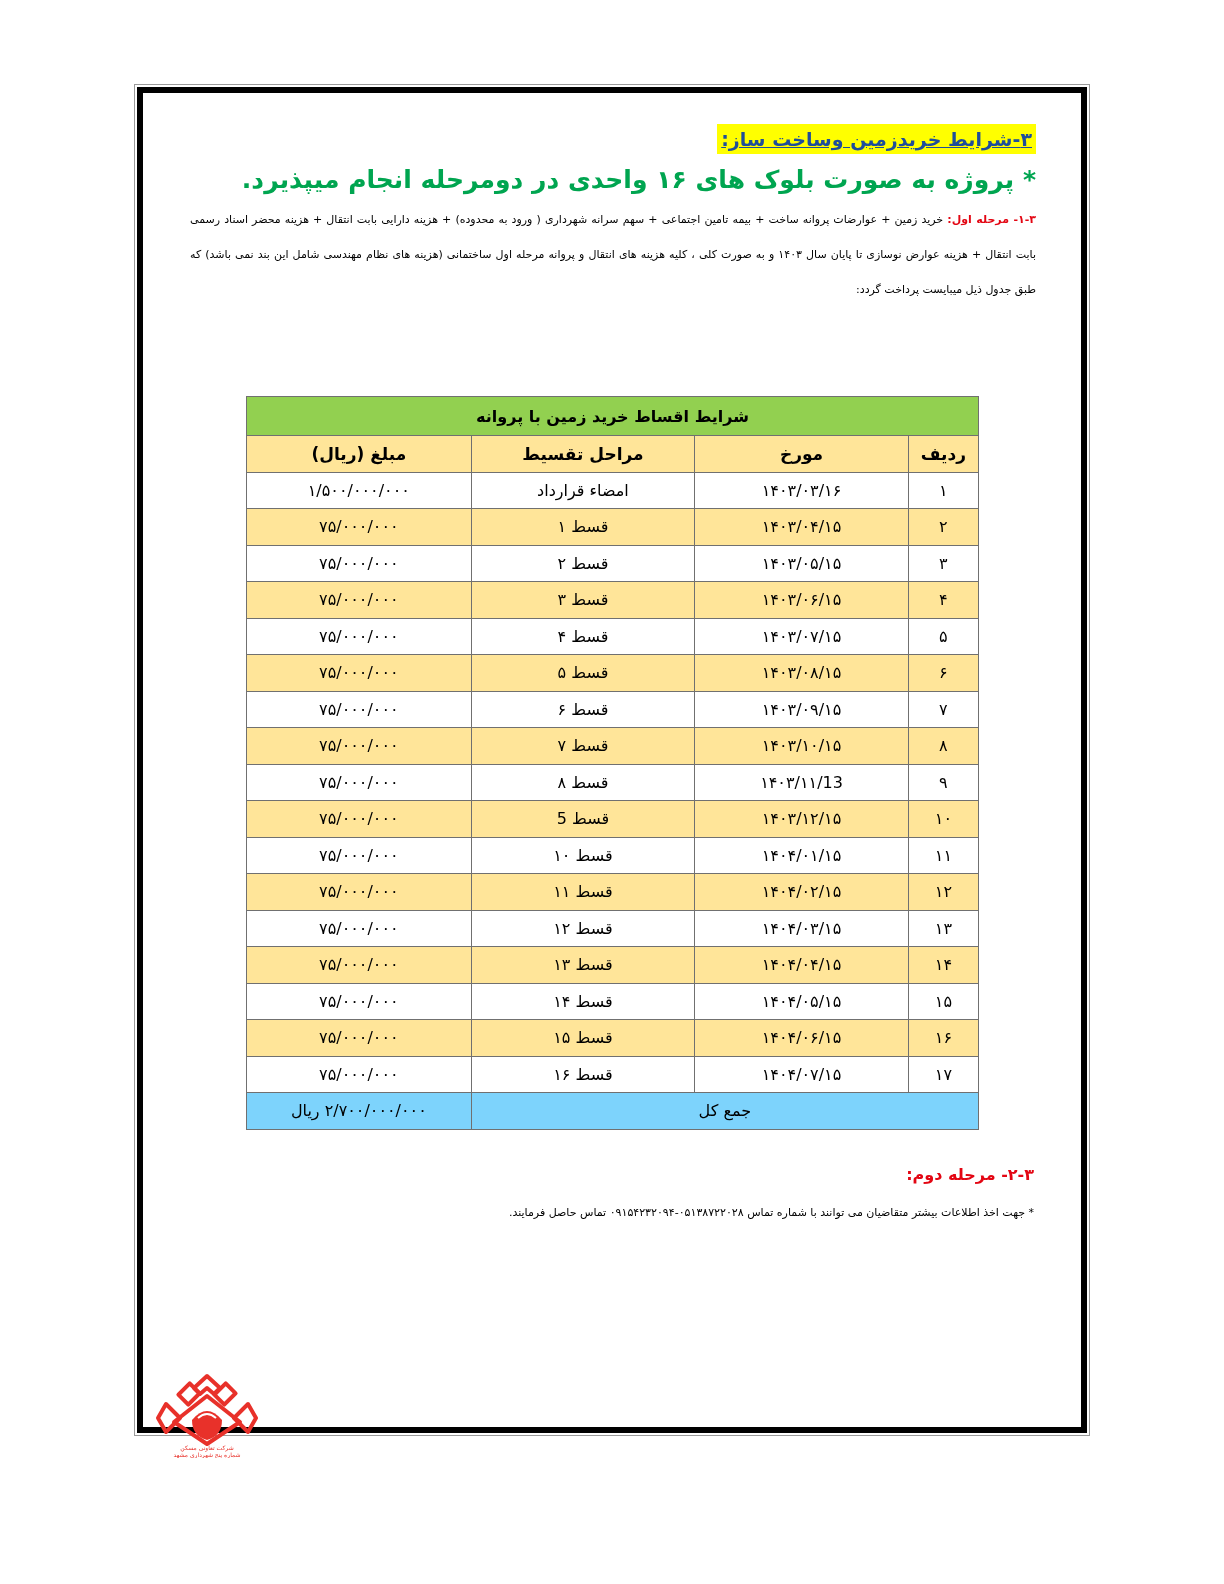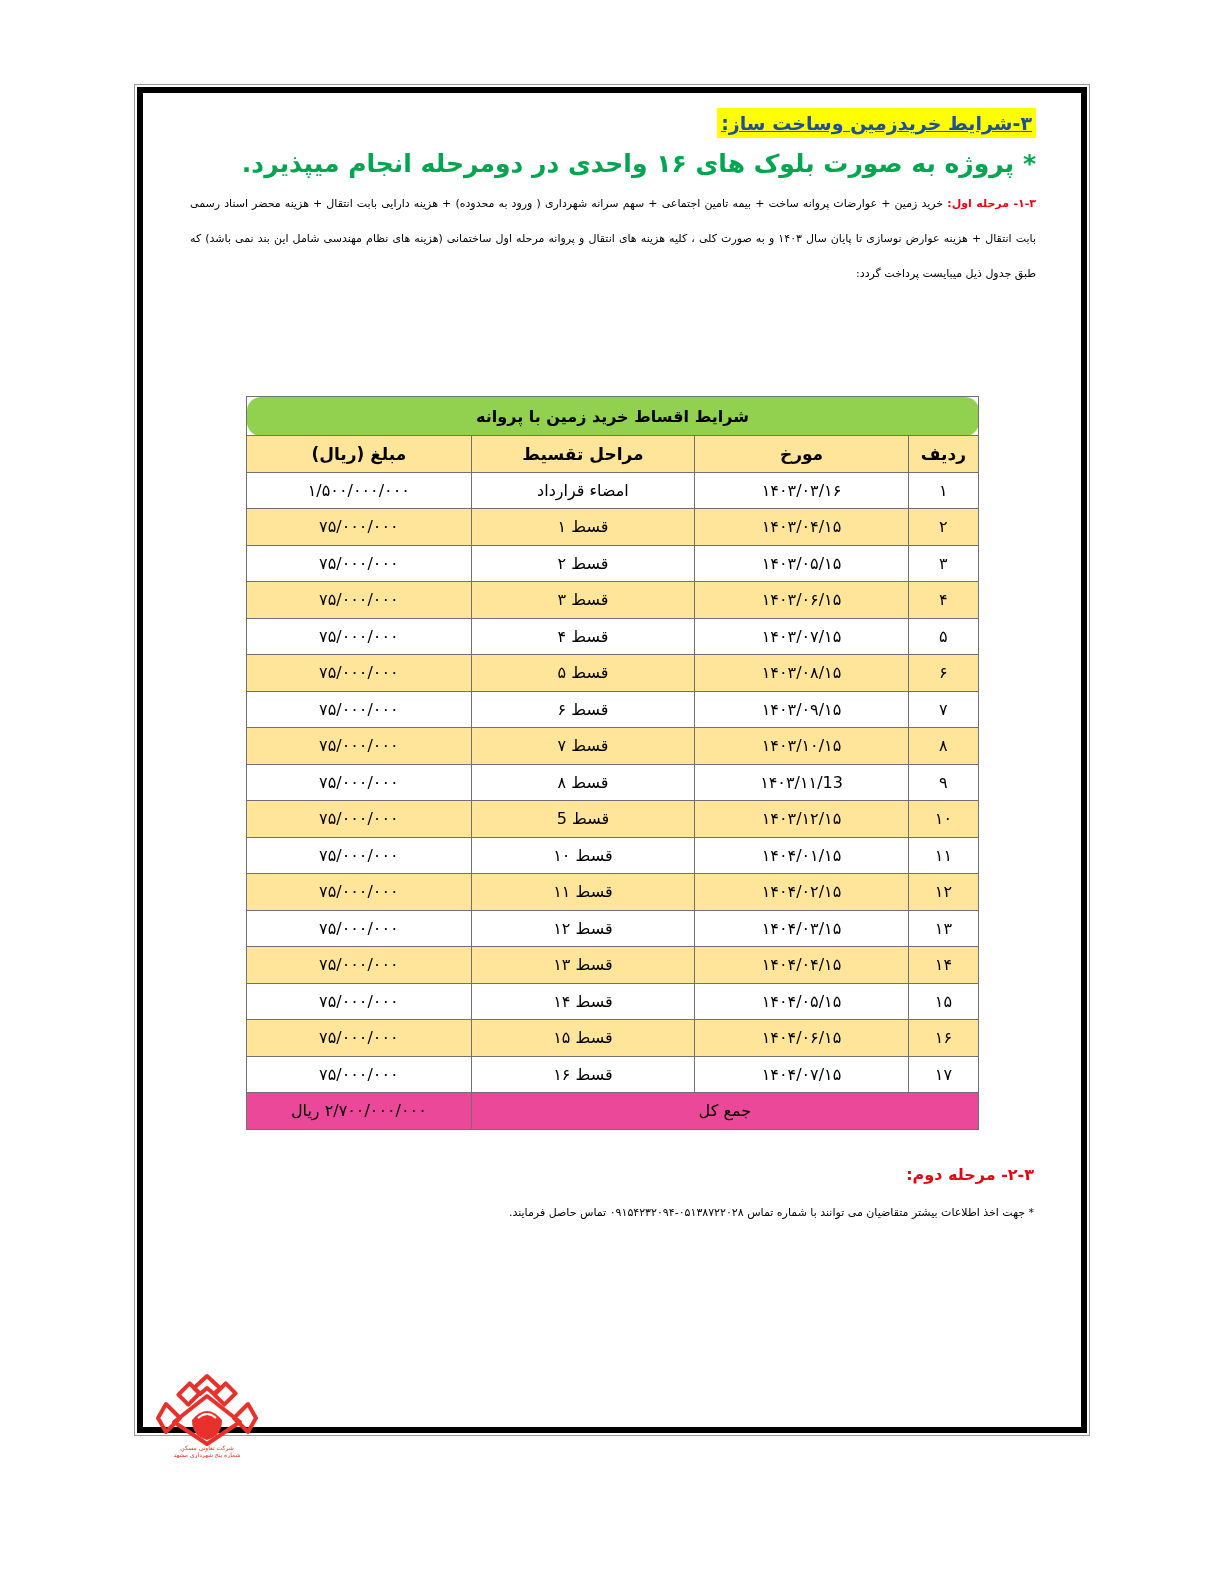--- a/index.html
+++ b/index.html
@@ -6,45 +6,45 @@
   body { width: 1224px; height: 1584px; position: relative; font-family: "DejaVu Sans", sans-serif; }
   .frame-outer {
     position: absolute; left: 134px; top: 84px; width: 956px; height: 1352px;
     border: 1px solid #9a9a9a; box-sizing: border-box;
   }
   .frame-inner {
     position: absolute; left: 137px; top: 87px; width: 950px; height: 1346px;
     border: 6px solid #000; box-sizing: border-box;
   }
   .content {
-    position: absolute; left: 190px; top: 108px; width: 846px;
+    position: absolute; left: 190px; top: 124px; width: 846px;
     direction: rtl; text-align: right; color: #000;
   }
   .sec-title {
     display: inline-block; background: #ffff00; color: #1f4e9a; font-weight: bold;
     font-size: 19px; text-decoration: underline; padding: 2px 4px; line-height: 26px;
   }
   .headline {
     color: #00a550; font-weight: bold; font-size: 25px; margin-top: 8px; line-height: 36px;
   }
   .para {
     font-size: 11px; line-height: 35px; text-align: justify; margin-top: 4px;
   }
   .red-label { color: #e30613; font-weight: bold; }
   table.inst {
     position: absolute; left: 246px; top: 396px; width: 733px;
     border-collapse: collapse; direction: rtl; font-size: 16px;
   }
   table.inst td, table.inst th {
     border: 1.5px solid #707070; text-align: center; height: 35.5px; padding: 0;
   }
-  table.inst .title-row td { background: #92d050; font-weight: bold; height: 38px; border-radius: 14px; }
+  table.inst .title-row td { background: #92d050; font-weight: bold; height: 38px; }
   table.inst .head-row th { background: #ffe599; font-weight: bold; font-size: 17px; text-align: center; }
   table.inst tr.alt td { background: #ffe599; }
-  table.inst tr.total td { background: #ec4899; }
+  table.inst tr.total td { background: #7dd3fc; }
   .col-idx { width: 70px; } .col-date { width: 213px; } .col-stage { width: 223px; } .col-amt { width: 224px; }
   .stage2 { position: absolute; left: 188px; top: 1160px; width: 846px; direction: rtl; text-align: right; }
   .stage2 .label { color: #e30613; font-weight: bold; font-size: 16px; line-height: 30px; }
   .stage2 .para { line-height: 37px; }
   .logo { position: absolute; left: 152px; top: 1372px; width: 110px; height: 86px; }
 </style>
 </head>
 <body>
 
 <div class="frame-outer"></div>

